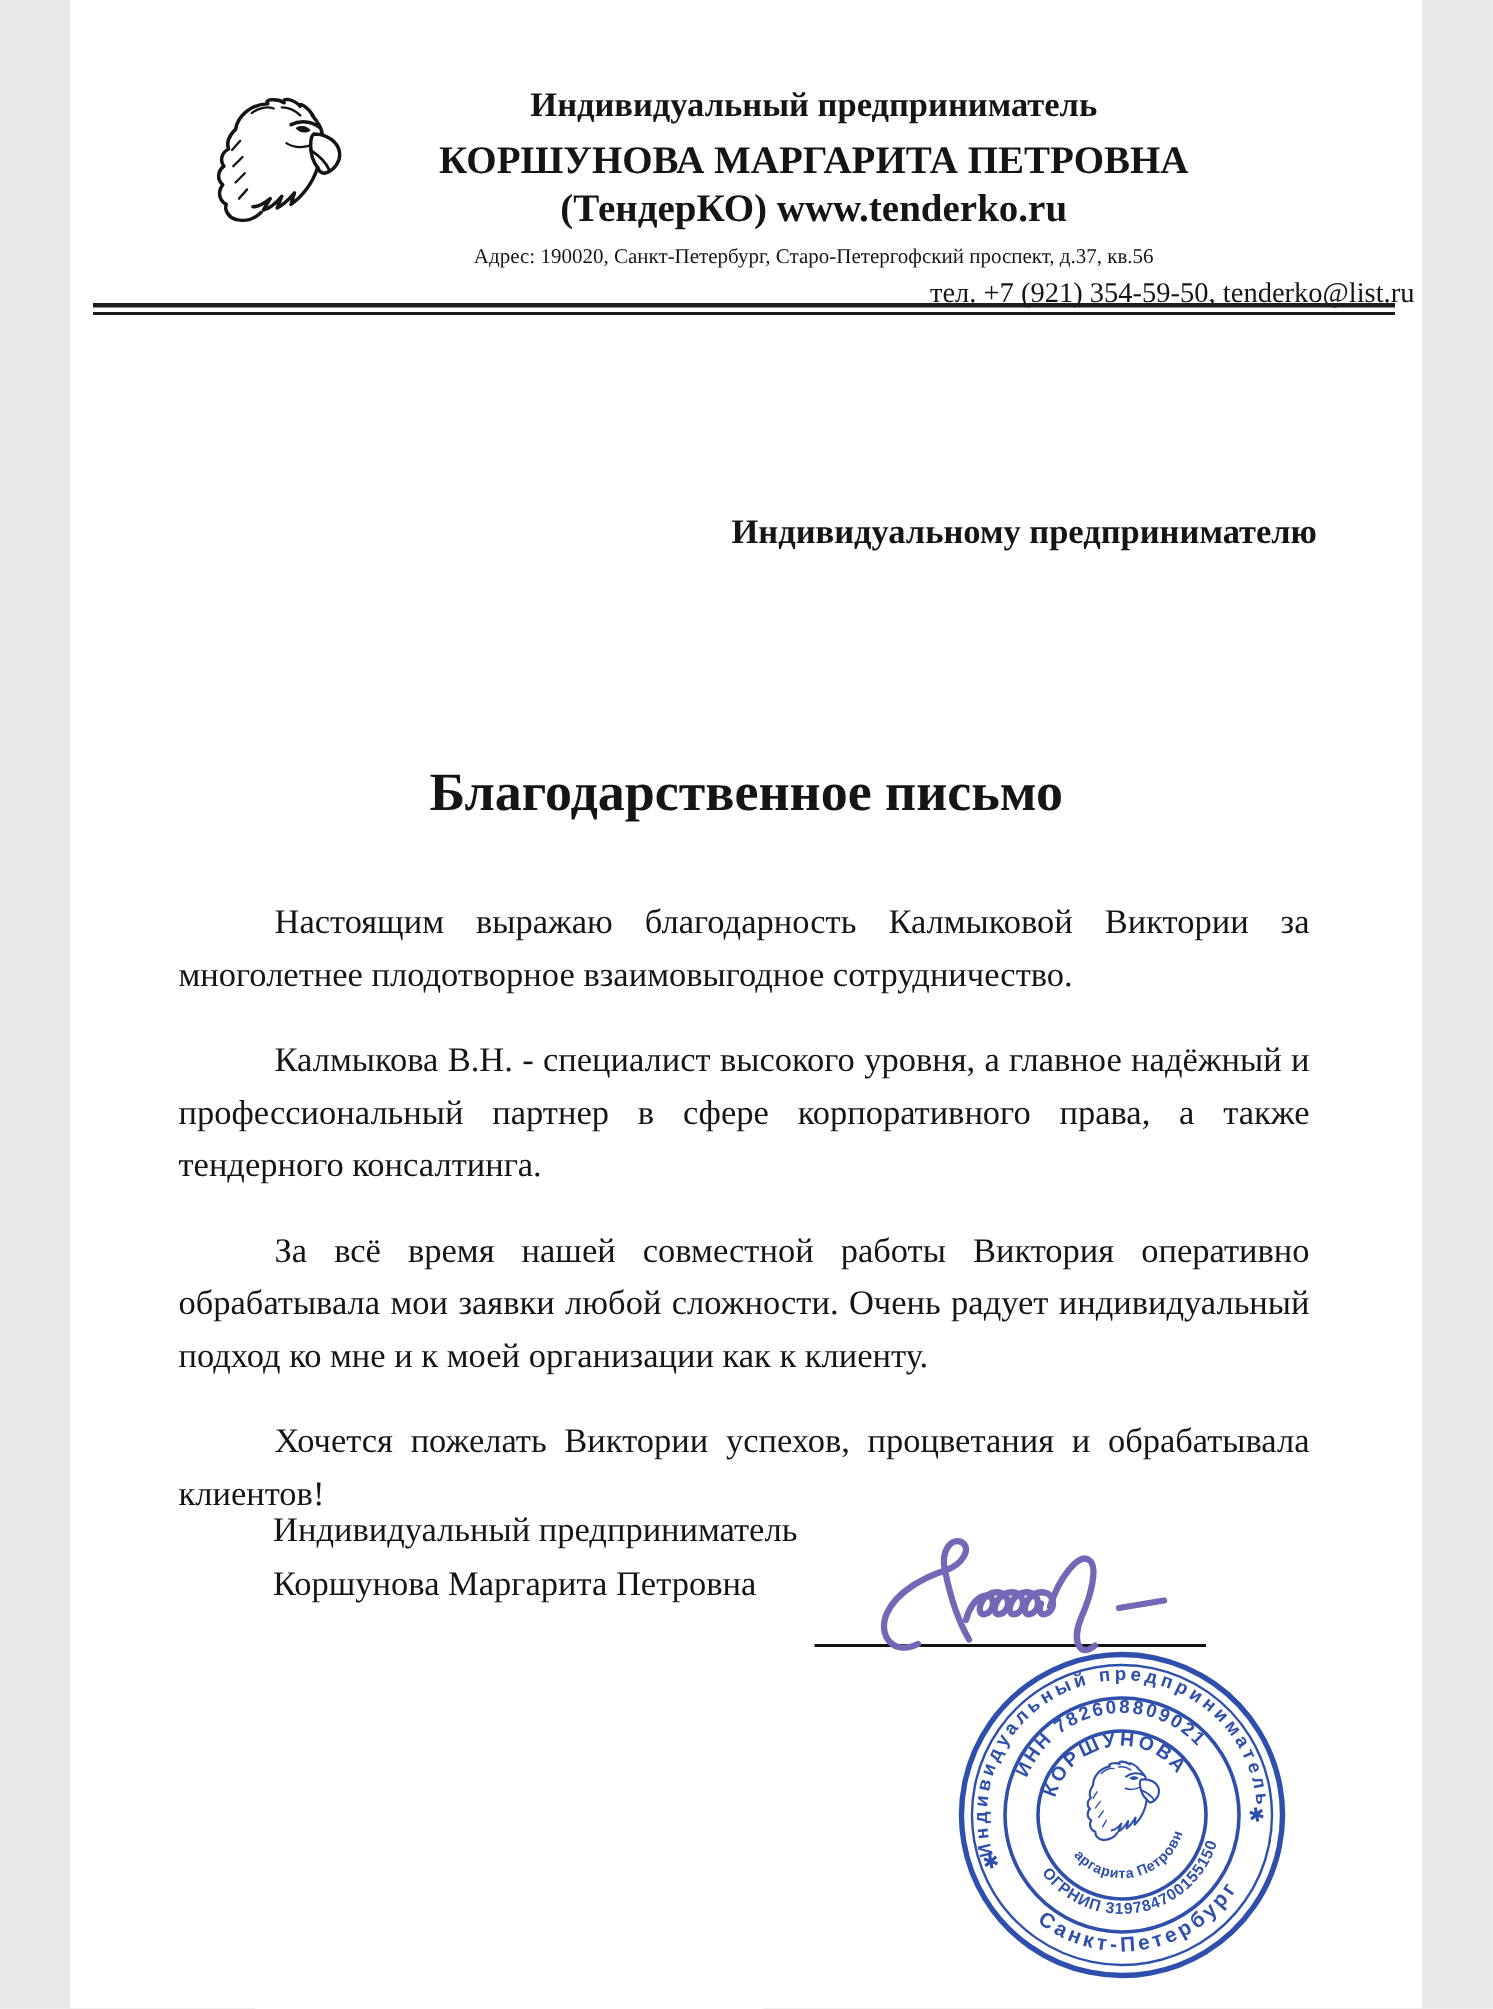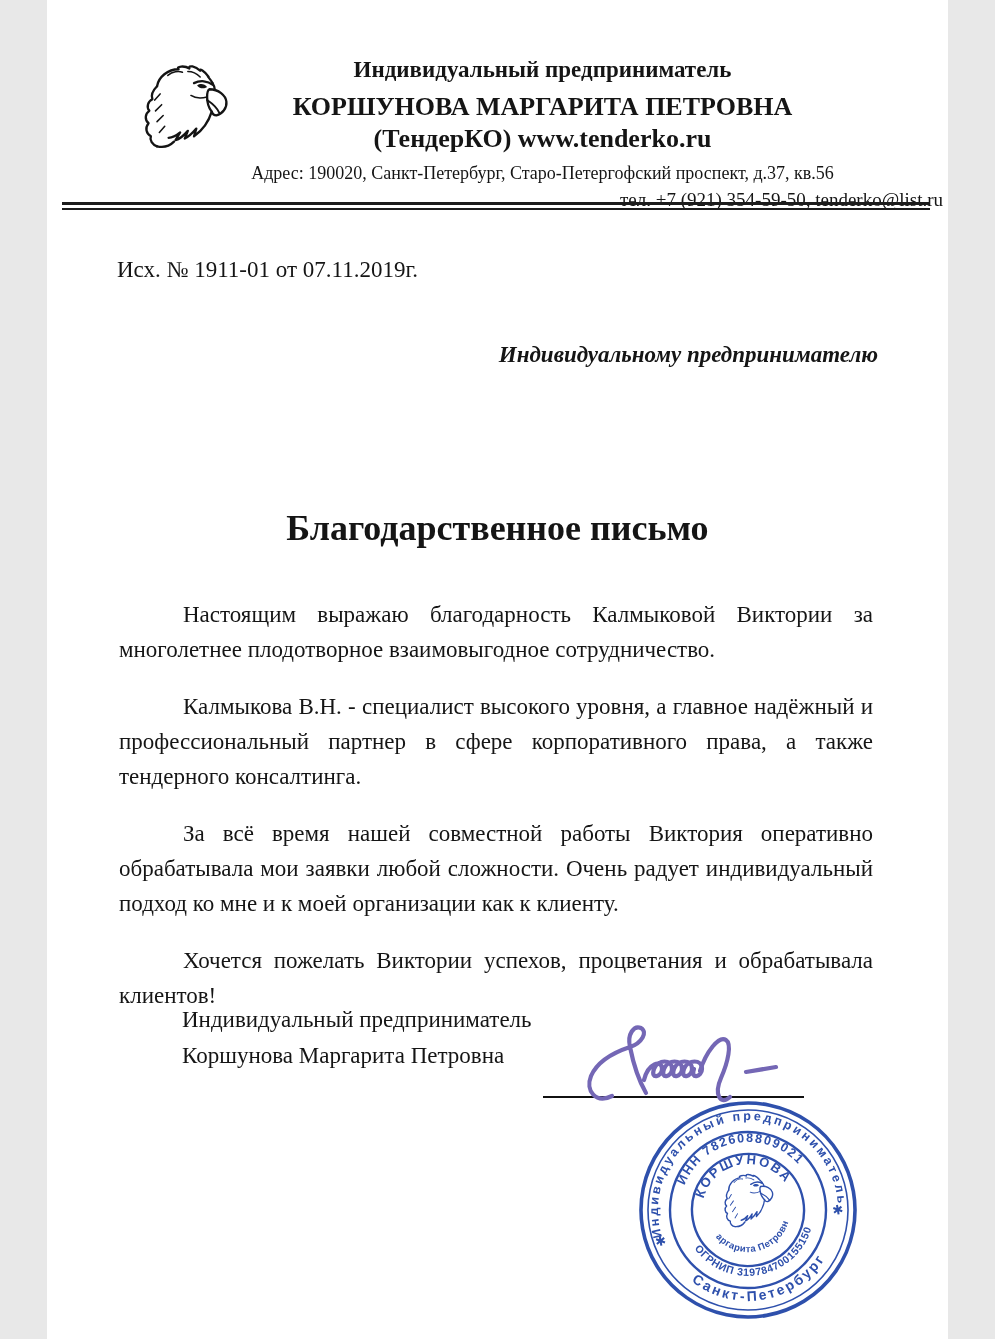--- a/index.html
+++ b/index.html
@@ -7,27 +7,27 @@
     position:relative;width:901px;height:1339px;margin:0 auto;
     background:#ffffff;color:#151515;overflow:hidden;
     font-family:"Liberation Serif","DejaVu Serif",serif;
   }
   .logo{position:absolute;left:86px;top:60px;width:102px;height:104px;}
   .logo svg{width:100%;height:100%;color:#141414;}
   .letterhead{position:absolute;left:95px;right:5px;top:56px;text-align:center;line-height:1.22;}
   .lh1{font-size:23px;font-weight:700;}
   .lh2{font-size:26px;font-weight:700;margin-top:7px;}
   .lh3{font-size:26px;font-weight:700;margin-top:0;}
-  .lh4{font-size:18px;font-weight:400;margin-top:9px;}
+  .lh4{font-size:14px;font-weight:400;margin-top:9px;}
   .lh5{font-size:19px;font-weight:400;margin-top:3px;text-align:right;}
   .rule{position:absolute;left:15px;right:18px;top:202px;height:3px;
     border-top:3px solid #1c1c1c;border-bottom:2px solid #1c1c1c;}
   .ref{position:absolute;left:70px;top:257px;font-size:23px;}
   .recipient{position:absolute;right:70px;top:337px;text-align:right;
-    font-style:italic;font-weight:700;font-size:23px;line-height:35px;}
+    font-weight:700;font-size:23px;line-height:35px;}
   .title{position:absolute;left:0;right:0;top:507px;margin:0;text-align:center;
     font-size:36px;font-weight:700;}
   .letter-body{position:absolute;left:72px;right:75px;top:597px;
     font-size:23px;line-height:35px;text-align:justify;}
   .letter-body p{margin:0 0 22px 0;text-indent:64px;}
   .sig{position:absolute;left:135px;top:1002px;font-size:23px;line-height:36px;}
   .sig-line{position:absolute;left:496px;top:1096px;width:261px;height:0;
     border-top:2px solid #111;}
   .signature-svg{position:absolute;left:533px;top:1016px;width:245px;height:104px;z-index:3;}
   .stamp-svg{position:absolute;left:588px;top:1096px;width:228px;height:230px;z-index:2;}
@@ -75,21 +75,20 @@
   <header class="letterhead">
     <div class="lh1">Индивидуальный предприниматель</div>
     <div class="lh2">КОРШУНОВА МАРГАРИТА ПЕТРОВНА</div>
     <div class="lh3">(ТендерКО) www.tenderko.ru</div>
     <div class="lh4">Адрес: 190020, Санкт-Петербург, Старо-Петергофский проспект, д.37, кв.56</div>
     <div class="lh5">тел. +7 (921) 354-59-50, tenderko@list.ru</div>
   </header>
 
   <div class="rule"></div>
 
-  <div class="ref">Исх. № 1911-01 от 07.11.2019г.</div>
 
   <div class="recipient">
     <div>Индивидуальному предпринимателю</div>
   </div>
 
   <h1 class="title">Благодарственное письмо</h1>
 
   <main class="letter-body">
     <p>Настоящим выражаю благодарность Калмыковой Виктории за многолетнее плодотворное взаимовыгодное сотрудничество.</p>
     <p>Калмыкова В.Н. - специалист высокого уровня, а главное надёжный и профессиональный партнер в сфере корпоративного права, а также тендерного консалтинга.</p>

